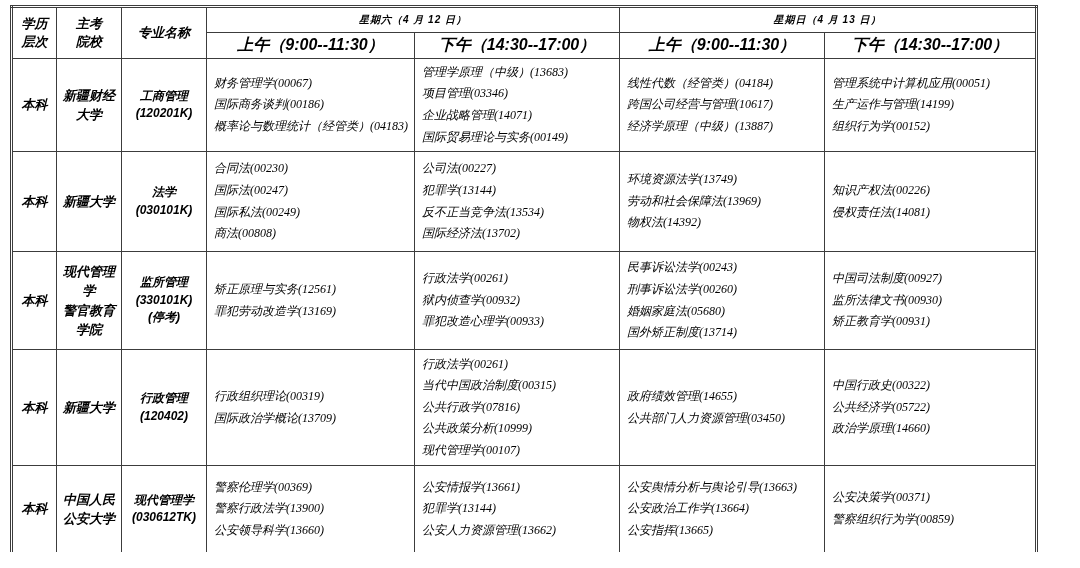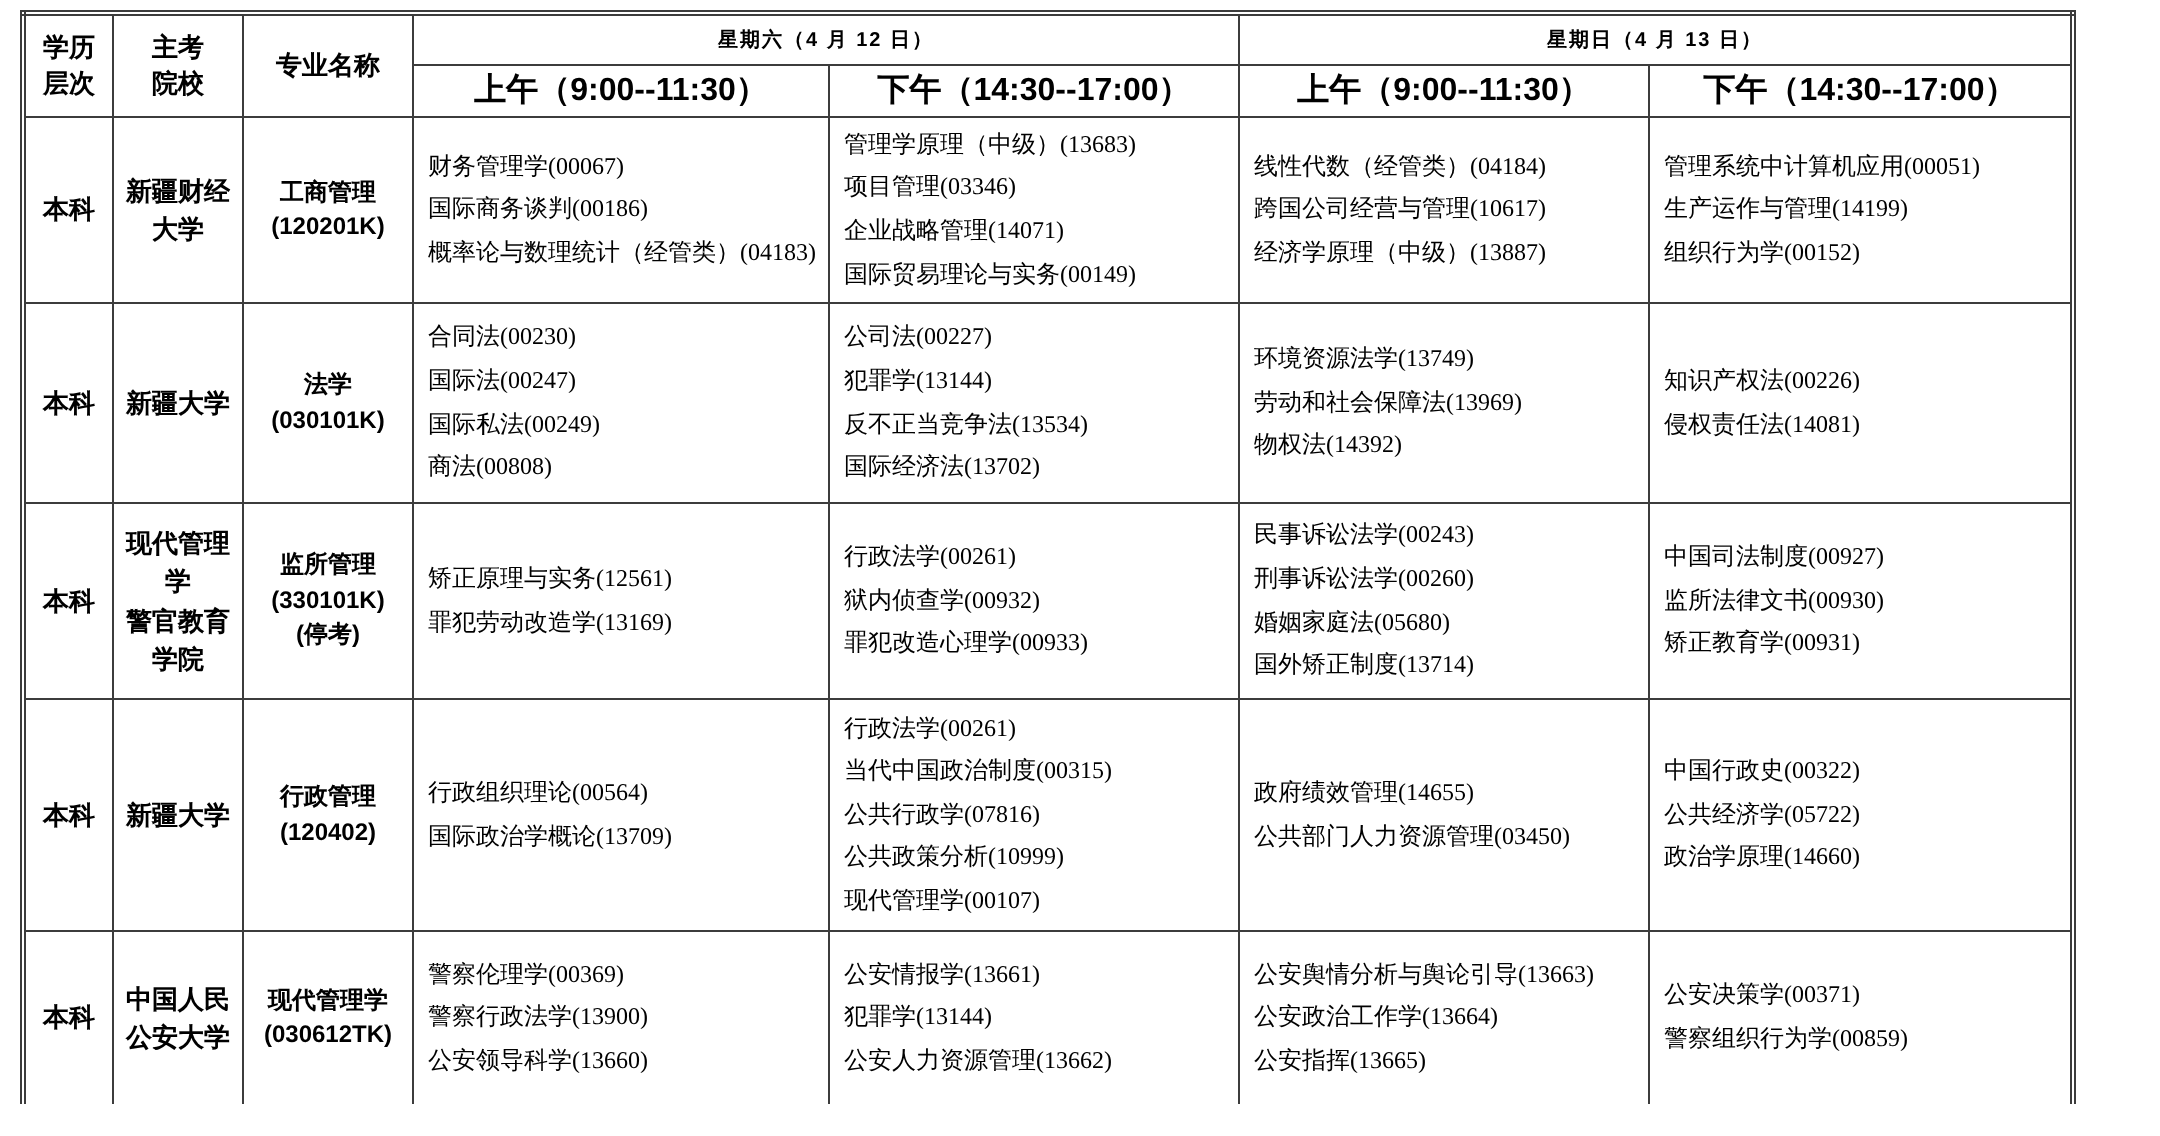--- a/index.html
+++ b/index.html
@@ -7,20 +7,21 @@
     margin: 0; padding: 0;
     width: 1080px; height: 568px;
     background: #ffffff;
     font-family: "Liberation Sans", sans-serif;
   }
   .sheet {
     position: relative;
     width: 1080px; height: 552px;
     background: #ffffff;
     overflow: hidden;
+    font-style: italic;
   }
   table.schedule {
     border-collapse: collapse;
     table-layout: fixed;
     width: 1025px;
     margin: 5px 0 0 10px;
     border: 3px double #3c3c3c;
   }
   th, td {
     border: 1px solid #3c3c3c;
@@ -154,21 +155,21 @@
 国外矫正制度(13714)</td>
         <td class="courses">中国司法制度(00927)
 监所法律文书(00930)
 矫正教育学(00931)</td>
       </tr>
       <tr class="r3">
         <td class="c-level">本科</td>
         <td class="c-school">新疆大学</td>
         <td class="c-major">行政管理
 (120402)</td>
-        <td class="courses">行政组织理论(00564)
+        <td class="courses">行政组织理论(00319)
 国际政治学概论(13709)</td>
         <td class="courses">行政法学(00261)
 当代中国政治制度(00315)
 公共行政学(07816)
 公共政策分析(10999)
 现代管理学(00107)</td>
         <td class="courses">政府绩效管理(14655)
 公共部门人力资源管理(03450)</td>
         <td class="courses">中国行政史(00322)
 公共经济学(05722)

